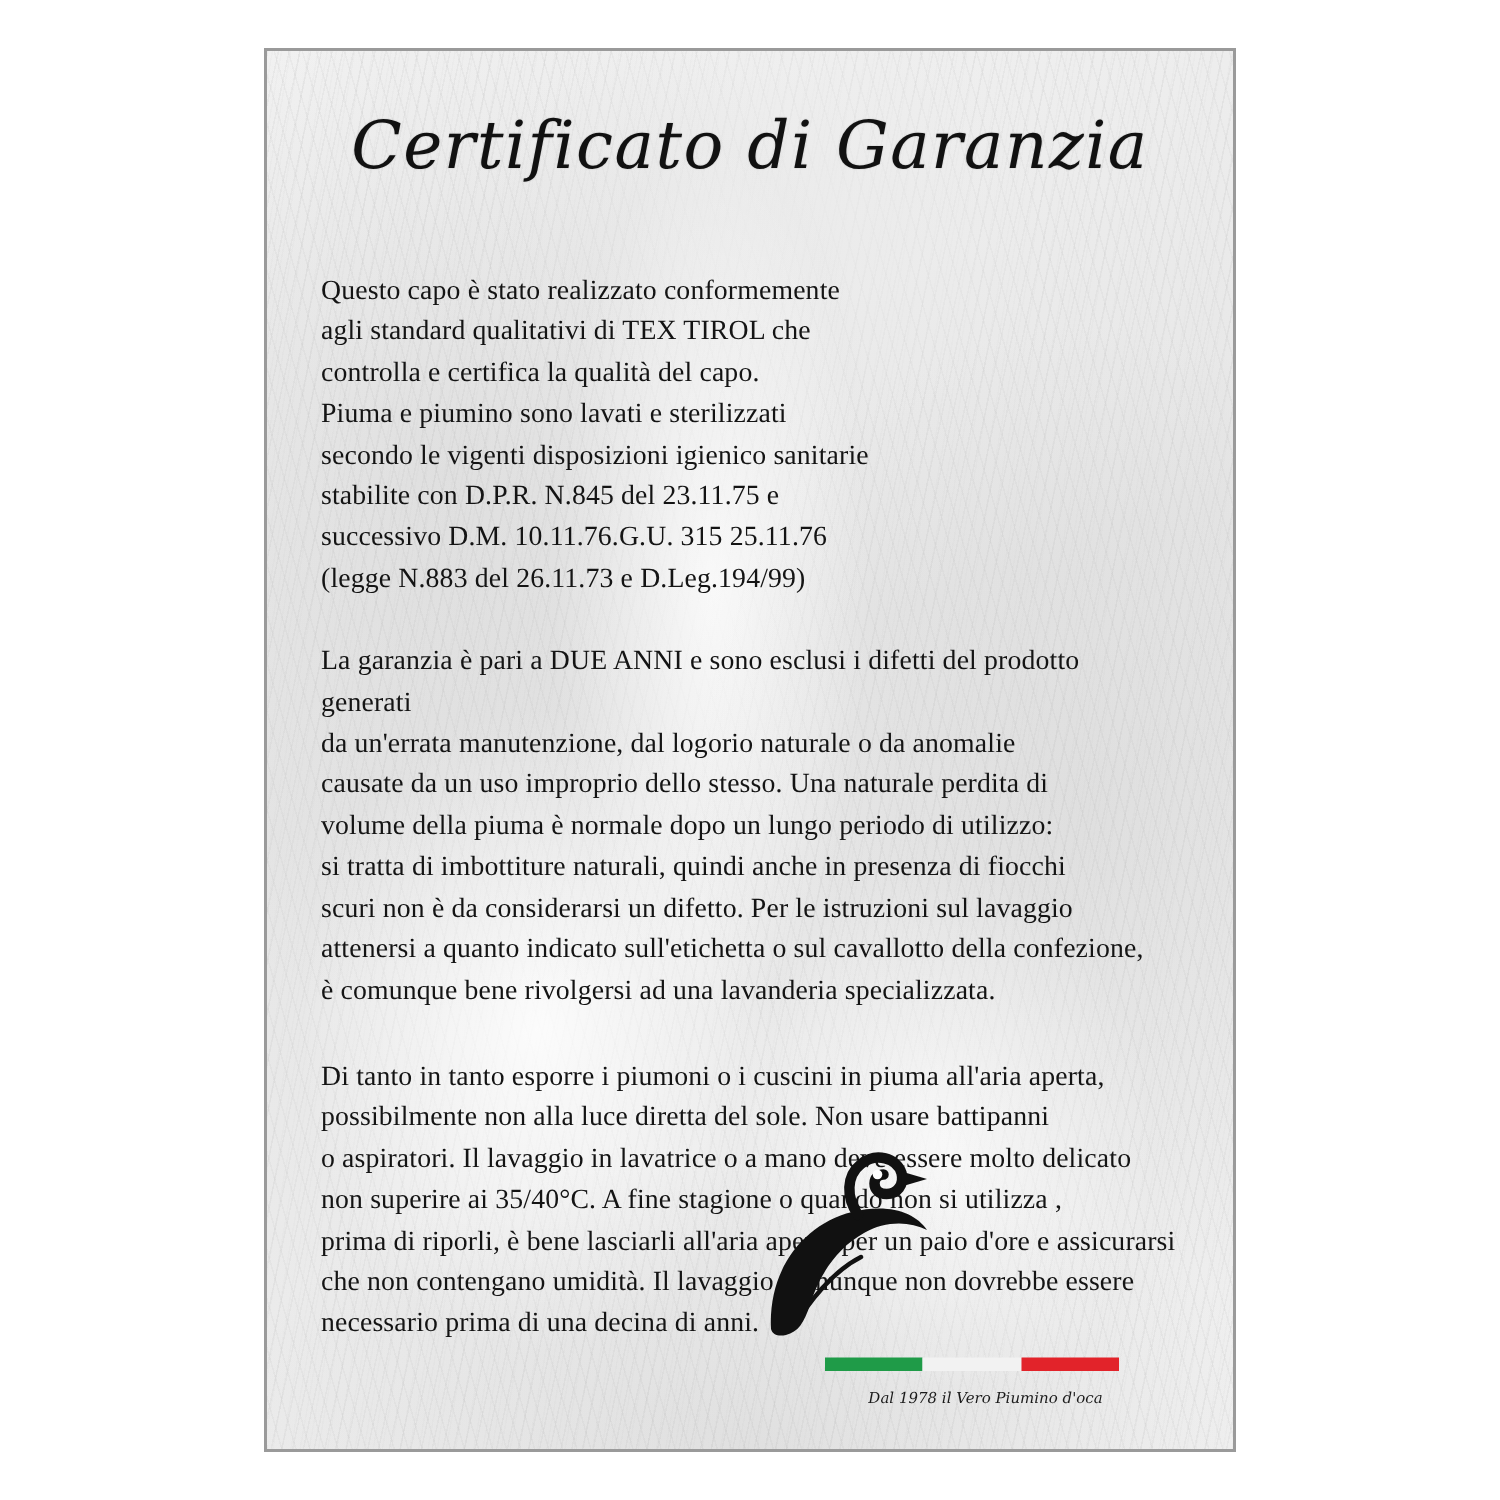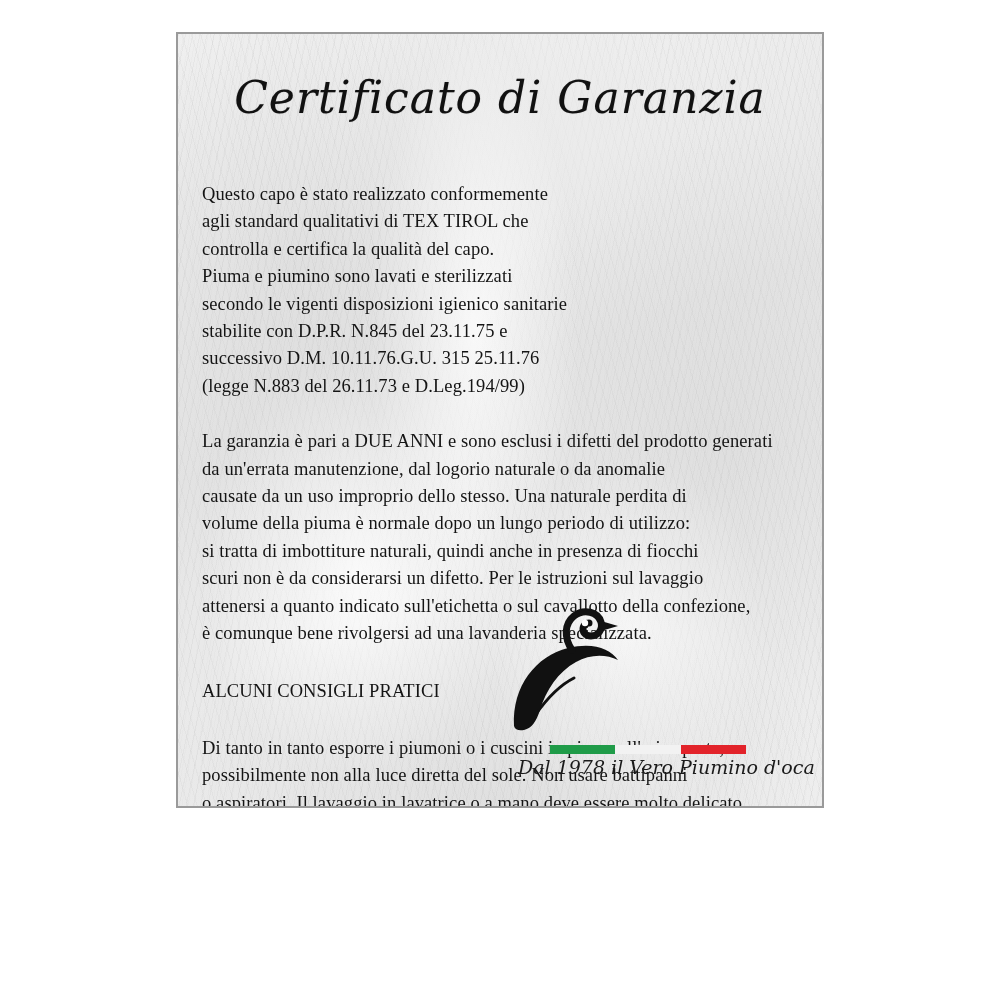--- a/index.html
+++ b/index.html
@@ -20,21 +20,21 @@
     height: 1000px;
     background: #ffffff;
   }
 
   
   .certificate {
     position: absolute;
     left: 176px;
     top: 32px;
     width: 648px;
-    height: 776px;
+    height: 936px;
     border: 2px solid #9a9a9a;
     box-sizing: border-box;
     background: #efefef;
     overflow: hidden;
   }
 
   
   .feather-bg {
     position: absolute;
     inset: 0;
@@ -73,21 +73,21 @@
     font-style: italic;
     font-size: 44px;
     letter-spacing: 1px;
     color: #111111;
     font-weight: 400;
     text-shadow: 0 0 1px rgba(0,0,0,0.25);
   }
 
   .body-text {
     margin: 0;
-    padding: 0 38px 0 24px;
+    padding: 0 38px 0 36px;
     font-family: "Liberation Serif", serif;
     color: #141414;
   }
 
   .para {
     font-size: 18.5px;
     line-height: 27.4px;
     letter-spacing: 0.1px;
     margin: 0;
   }
@@ -138,21 +138,21 @@
   .flag span { flex: 1 1 33.33%; height: 100%; display: block; }
 
   .logo-tagline {
     position: absolute;
     left: 12px;
     bottom: 6px;
     width: 278px;
     text-align: center;
     font-family: "DejaVu Serif", serif;
     font-style: italic;
-    font-size: 19px;
+    font-size: 10px;
     color: #1a1a1a;
     white-space: nowrap;
   }
 </style>
 </head>
 <body>
 
 <div class="page">
 
   <div class="certificate">
@@ -174,21 +174,20 @@
 successivo D.M. 10.11.76.G.U. 315 25.11.76
 (legge N.883 del 26.11.73 e D.Leg.194/99)</p>
         <p class="para block-2" style="white-space: pre-line;">La garanzia è pari a DUE ANNI e sono esclusi i difetti del prodotto generati
 da un'errata manutenzione, dal logorio naturale o da anomalie
 causate da un uso improprio dello stesso. Una naturale perdita di
 volume della piuma è normale dopo un lungo periodo di utilizzo:
 si tratta di imbottiture naturali, quindi anche in presenza di fiocchi
 scuri non è da considerarsi un difetto. Per le istruzioni sul lavaggio
 attenersi a quanto indicato sull'etichetta o sul cavallotto della confezione,
 è comunque bene rivolgersi ad una lavanderia specializzata.</p>
-        <p class="para block-3" style="white-space: pre-line;">ALCUNI CONSIGLI PRATICI</p>
         <p class="para block-4" style="white-space: pre-line;">Di tanto in tanto esporre i piumoni o i cuscini in piuma all'aria aperta,
 possibilmente non alla luce diretta del  sole. Non usare battipanni
 o aspiratori. Il lavaggio in lavatrice o a mano deve essere molto delicato
 non superire ai 35/40°C. A fine stagione o quando non si utilizza ,
 prima di riporli, è bene lasciarli all'aria aperta per un paio d'ore e assicurarsi
 che non contengano umidità. Il lavaggio comunque non dovrebbe essere
 necessario prima di una decina di anni.</p>
 
       </div>
 

